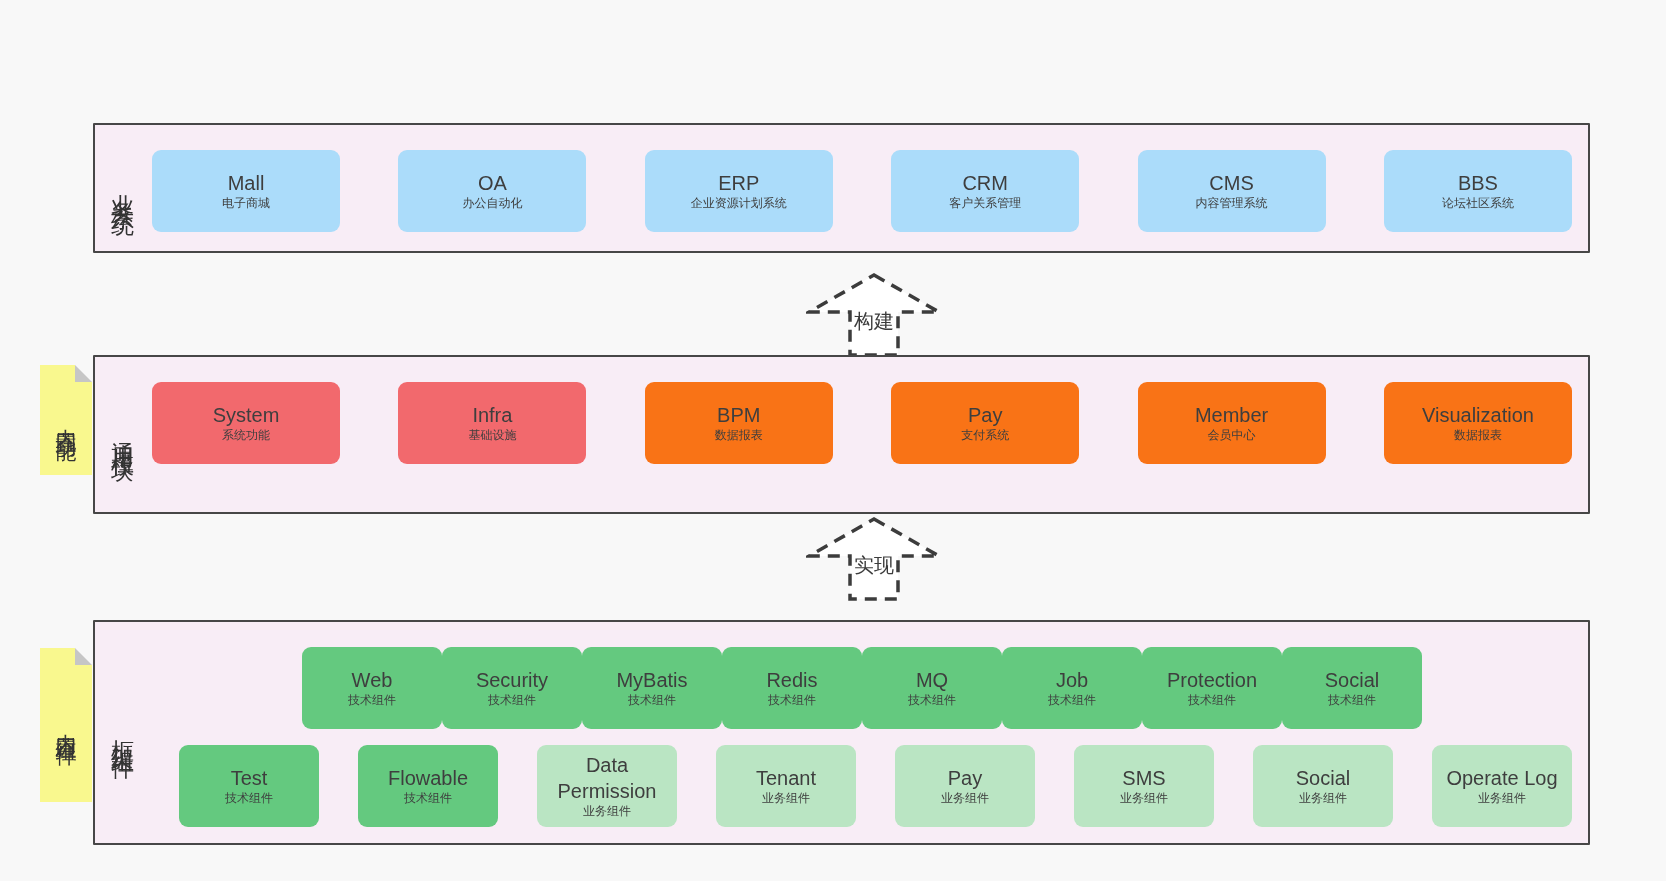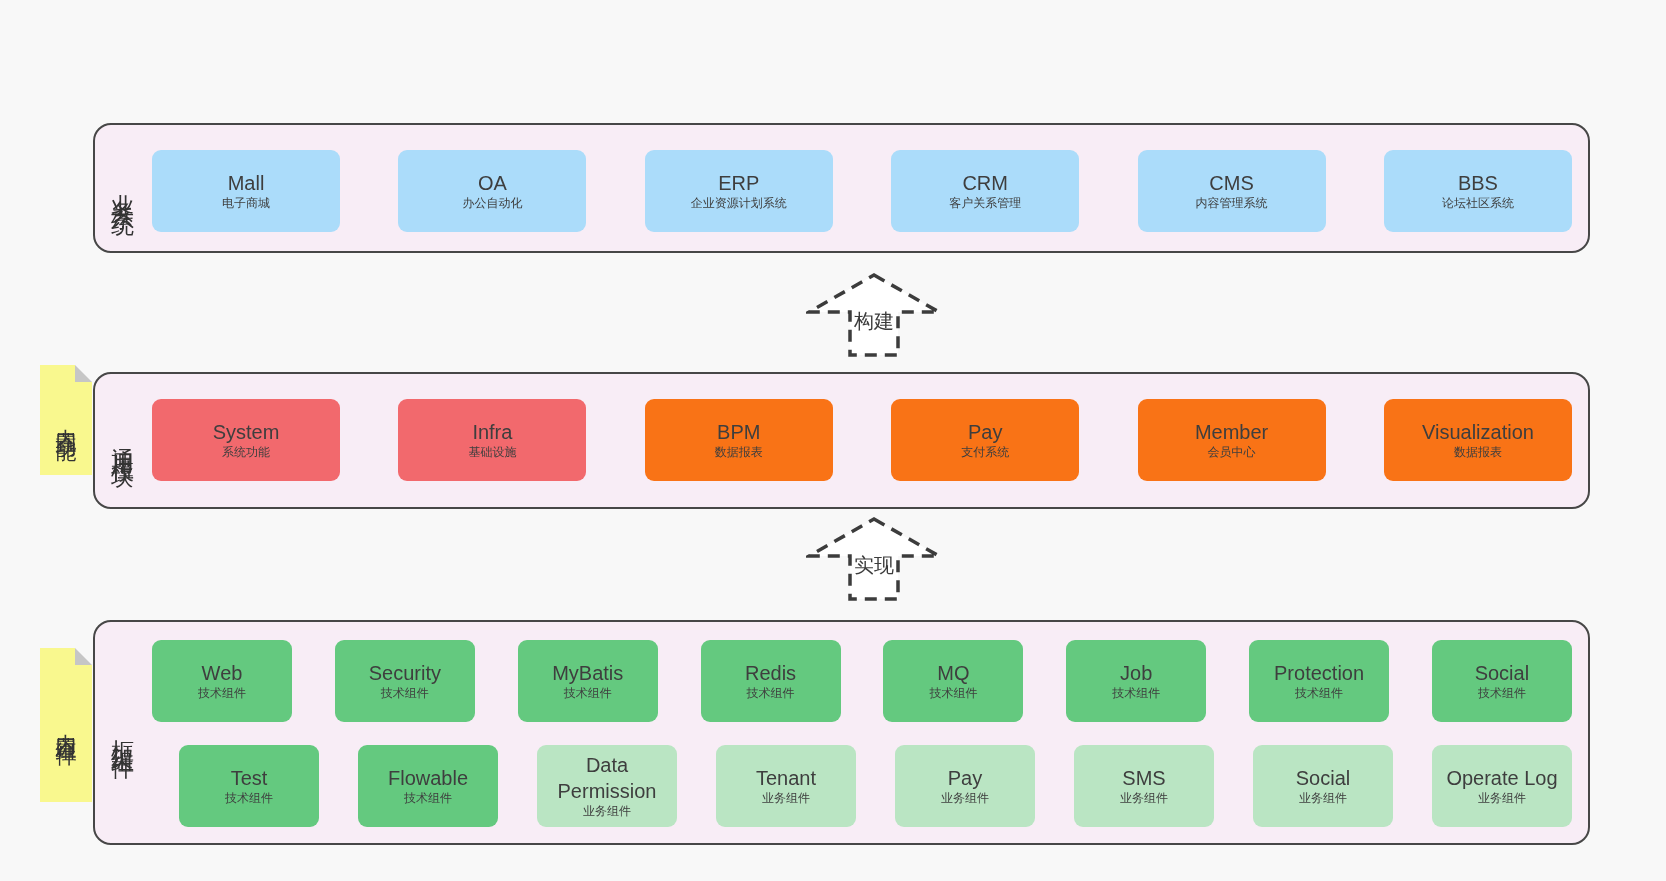--- a/index.html
+++ b/index.html
@@ -2,32 +2,32 @@
 <html><head>
 <meta charset="utf-8">
 <style>
   html,body { margin:0; padding:0; }
   body { font-family:"Liberation Sans","DejaVu Sans",sans-serif; }
 
   .stage { position:relative; width:1666px; height:881px; background:#f8f8f8; overflow:hidden; }
 
   
   .band { position:absolute; left:93px; width:1497px; box-sizing:border-box;
-          background:#f8edf6; border:2px solid #474747; border-radius:18px; }
+          background:#f8edf6; border:2px solid #474747; border-radius:1px; }
   .band1 { top:123px;  height:130px; }
-  .band2 { top:372px;  height:137px; }
+  .band2 { top:355px;  height:159px; }
   .band3 { top:620px;  height:225px; }
 
   .band-label { position:absolute; left:13px; top:50%; transform:translateY(-50%);
                 writing-mode:vertical-rl; text-orientation:upright;
                 font-size:23px; letter-spacing:6px; color:#333; white-space:nowrap; }
 
   .row { position:absolute; left:57px; right:16px; display:flex; justify-content:space-between; }
   .band1 .row, .band2 .row { top:25px; }
-  .band3 .row1 { top:18px; }
+  .band3 .row1 { top:25px;justify-content:center; }
   .band3 .row2 { top:123px;margin-left:27px; }
 
   .box { height:82px; border-radius:9px; display:flex; flex-direction:column;
          align-items:center; justify-content:center; text-align:center;
          color:#3e3e3e; line-height:1.3; padding:2px 4px; box-sizing:border-box; }
   .band1 .box, .band2 .box { width:188px; }
   .band3 .box { width:140px; }
   .box .t { font-size:20px; }
   .box .s { font-size:12px; }
 

